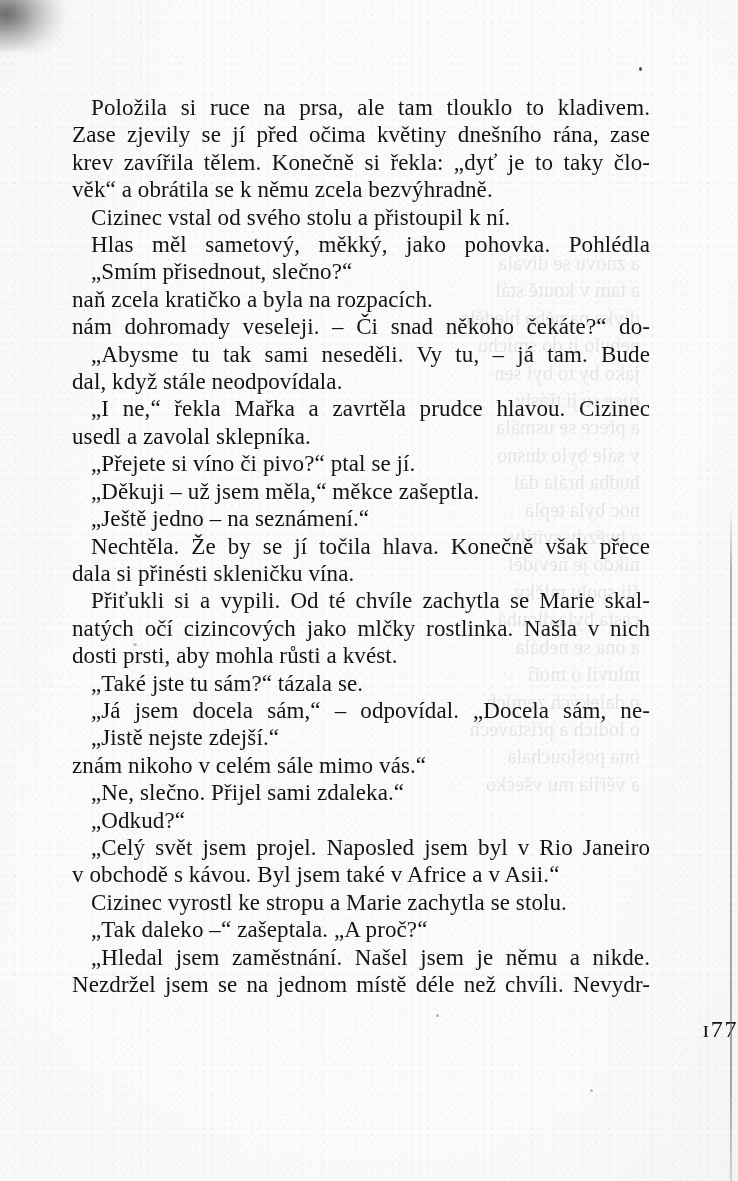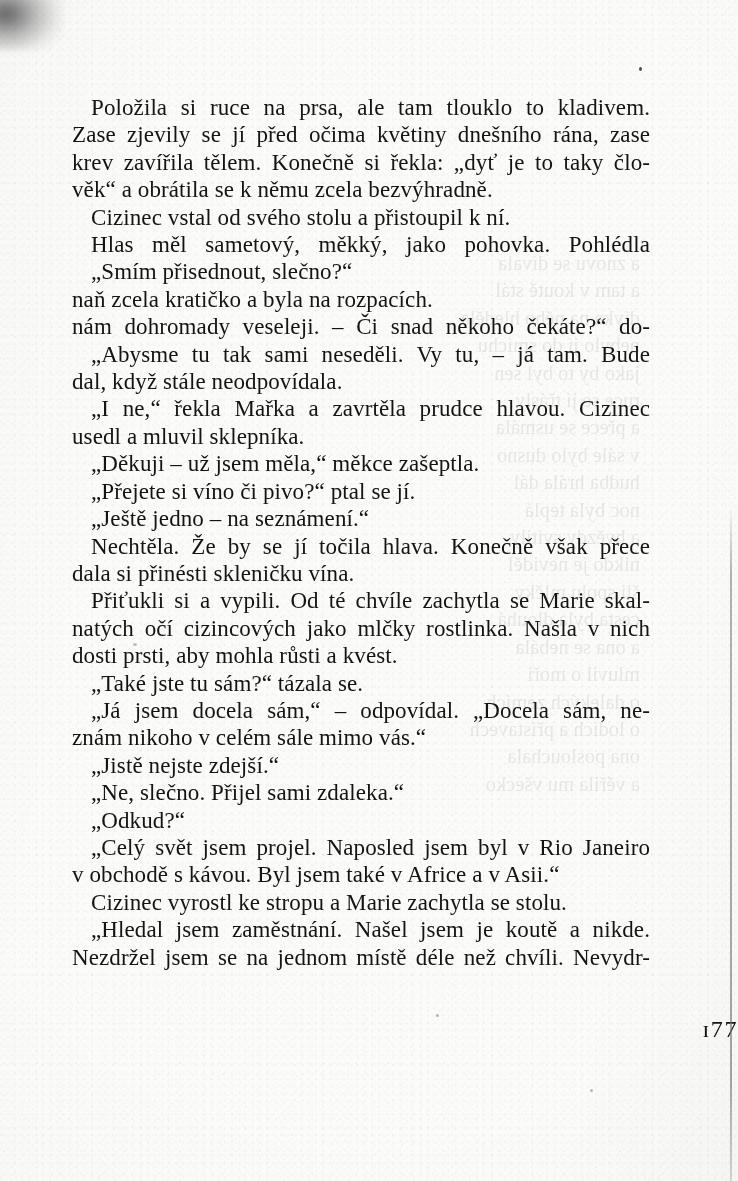--- a/index.html
+++ b/index.html
@@ -170,39 +170,40 @@
     <div class="line justify">krev zavířila tělem. Konečně si řekla: „dyť je to taky člo-</div>
     <div class="line">věk“ a obrátila se k němu zcela bezvýhradně.</div>
     <div class="line indent">Cizinec vstal od svého stolu a přistoupil k ní.</div>
     <div class="line indent justify">Hlas měl sametový, měkký, jako pohovka. Pohlédla</div>
     <div class="line indent">„Smím přisednout, slečno?“</div>
     <div class="line">naň zcela kratičko a byla na rozpacích.</div>
     <div class="line justify">nám dohromady veseleji. – Či snad někoho čekáte?“ do-</div>
     <div class="line indent justify">„Abysme tu tak sami neseděli. Vy tu, – já tam. Bude</div>
     <div class="line">dal, když stále neodpovídala.</div>
     <div class="line indent justify">„I ne,“ řekla Mařka a zavrtěla prudce hlavou. Cizinec</div>
-    <div class="line">usedl a mluvil sklepníka.</div>
+    <div class="line">usedl a zavolal sklepníka.</div>
+    <div class="line indent">„Přejete si víno či pivo?“ ptal se jí.</div>
     <div class="line indent">„Děkuji – už jsem měla,“ měkce zašeptla.</div>
-    <div class="line indent">„Přejete si víno či pivo?“ ptal se jí.</div>
     <div class="line indent">„Ještě jedno – na seznámení.“</div>
     <div class="line indent justify">Nechtěla. Že by se jí točila hlava. Konečně však přece</div>
     <div class="line">dala si přinésti skleničku vína.</div>
     <div class="line indent justify">Přiťukli si a vypili. Od té chvíle zachytla se Marie skal-</div>
     <div class="line justify">natých očí cizincových jako mlčky rostlinka. Našla v nich</div>
     <div class="line">dosti prsti, aby mohla růsti a kvést.</div>
     <div class="line indent">„Také jste tu sám?“ tázala se.</div>
     <div class="line indent justify">„Já jsem docela sám,“ – odpovídal. „Docela sám, ne-</div>
+    <div class="line indent">„Jistě nejste zdejší.“</div>
     <div class="line">znám nikoho v celém sále mimo vás.“</div>
-    <div class="line indent">„Jistě nejste zdejší.“</div>
     <div class="line indent">„Ne, slečno. Přijel sami zdaleka.“</div>
     <div class="line indent">„Odkud?“</div>
     <div class="line indent justify">„Celý svět jsem projel. Naposled jsem byl v Rio Janeiro</div>
     <div class="line">v obchodě s kávou. Byl jsem také v Africe a v Asii.“</div>
     <div class="line indent">Cizinec vyrostl ke stropu a Marie zachytla se stolu.</div>
-    <div class="line indent justify">„Hledal jsem zaměstnání. Našel jsem je koutě a nikde.</div>
+    <div class="line indent">„Tak daleko –“ zašeptala. „A proč?“</div>
+    <div class="line indent justify">„Hledal jsem zaměstnání. Našel jsem je němu a nikde.</div>
     <div class="line justify">Nezdržel jsem se na jednom místě déle než chvíli. Nevydr-</div>
   </div>
 
   <div class="folio">
     <span class="num">ɪ77</span>
   </div>
 
   <div class="corner-smudge"></div>
   <div class="right-edge"></div>
   <div class="speck s1"></div>

